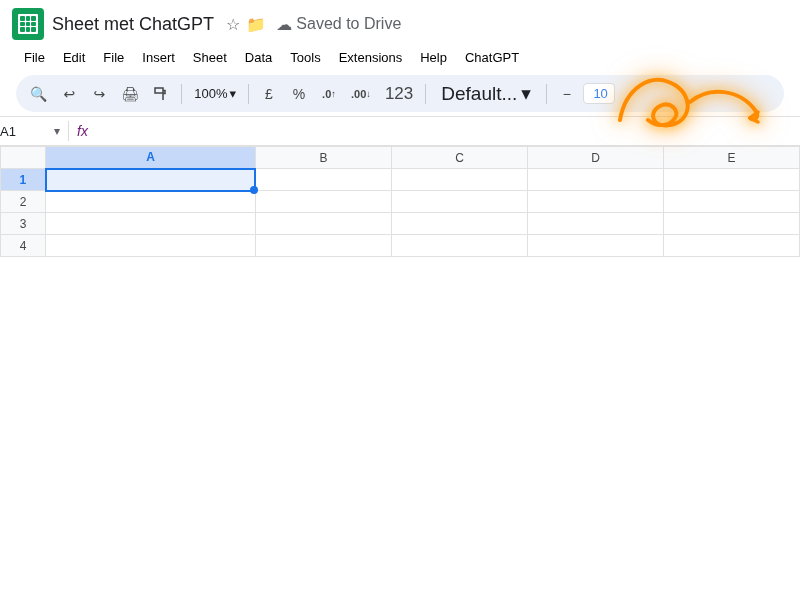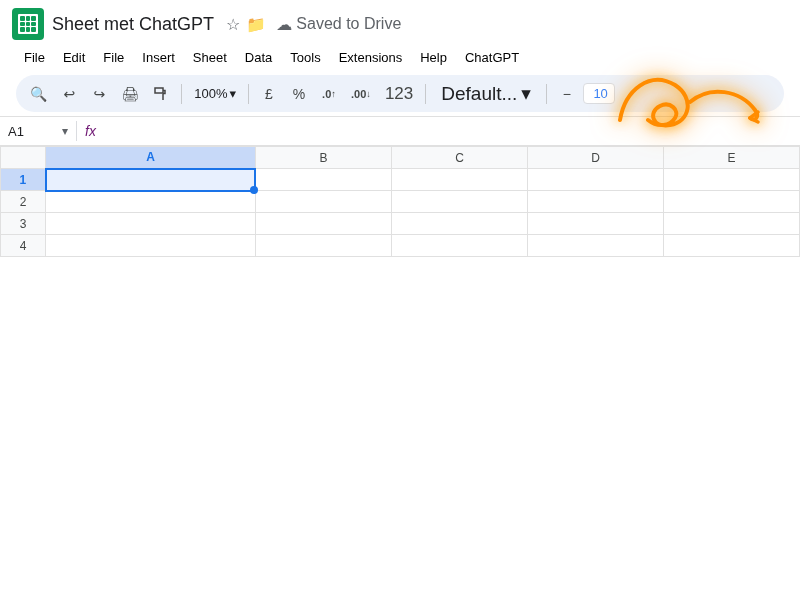--- a/index.html
+++ b/index.html
@@ -148,21 +148,21 @@
       color: #3b82f6;
       background: #fff;
       min-width: 32px;
       text-align: right;
     }
 
     
     .formula-bar {
       display: flex;
       align-items: center;
-      padding: 2px 8px;
+      padding: 2px 0;
       border-top: 1px solid #e0e0e0;
       border-bottom: 1px solid #e0e0e0;
       gap: 8px;
       height: 30px;
     }
     .cell-ref {
       display: flex;
       align-items: center;
       gap: 4px;
       font-size: 13px;

